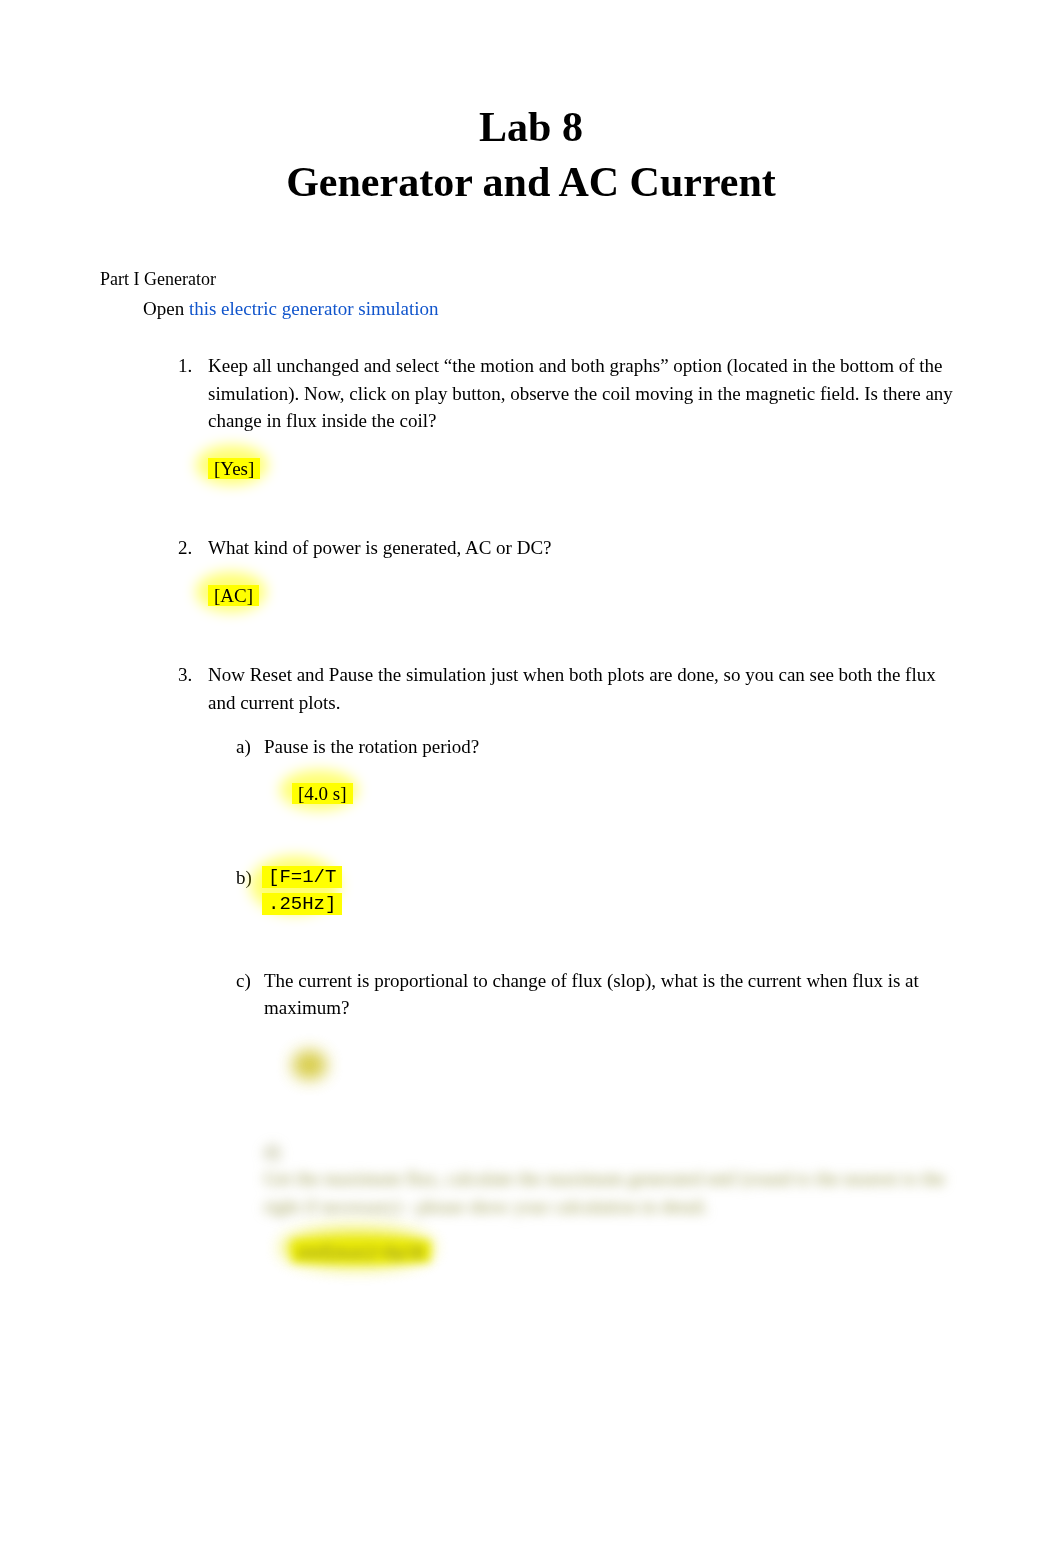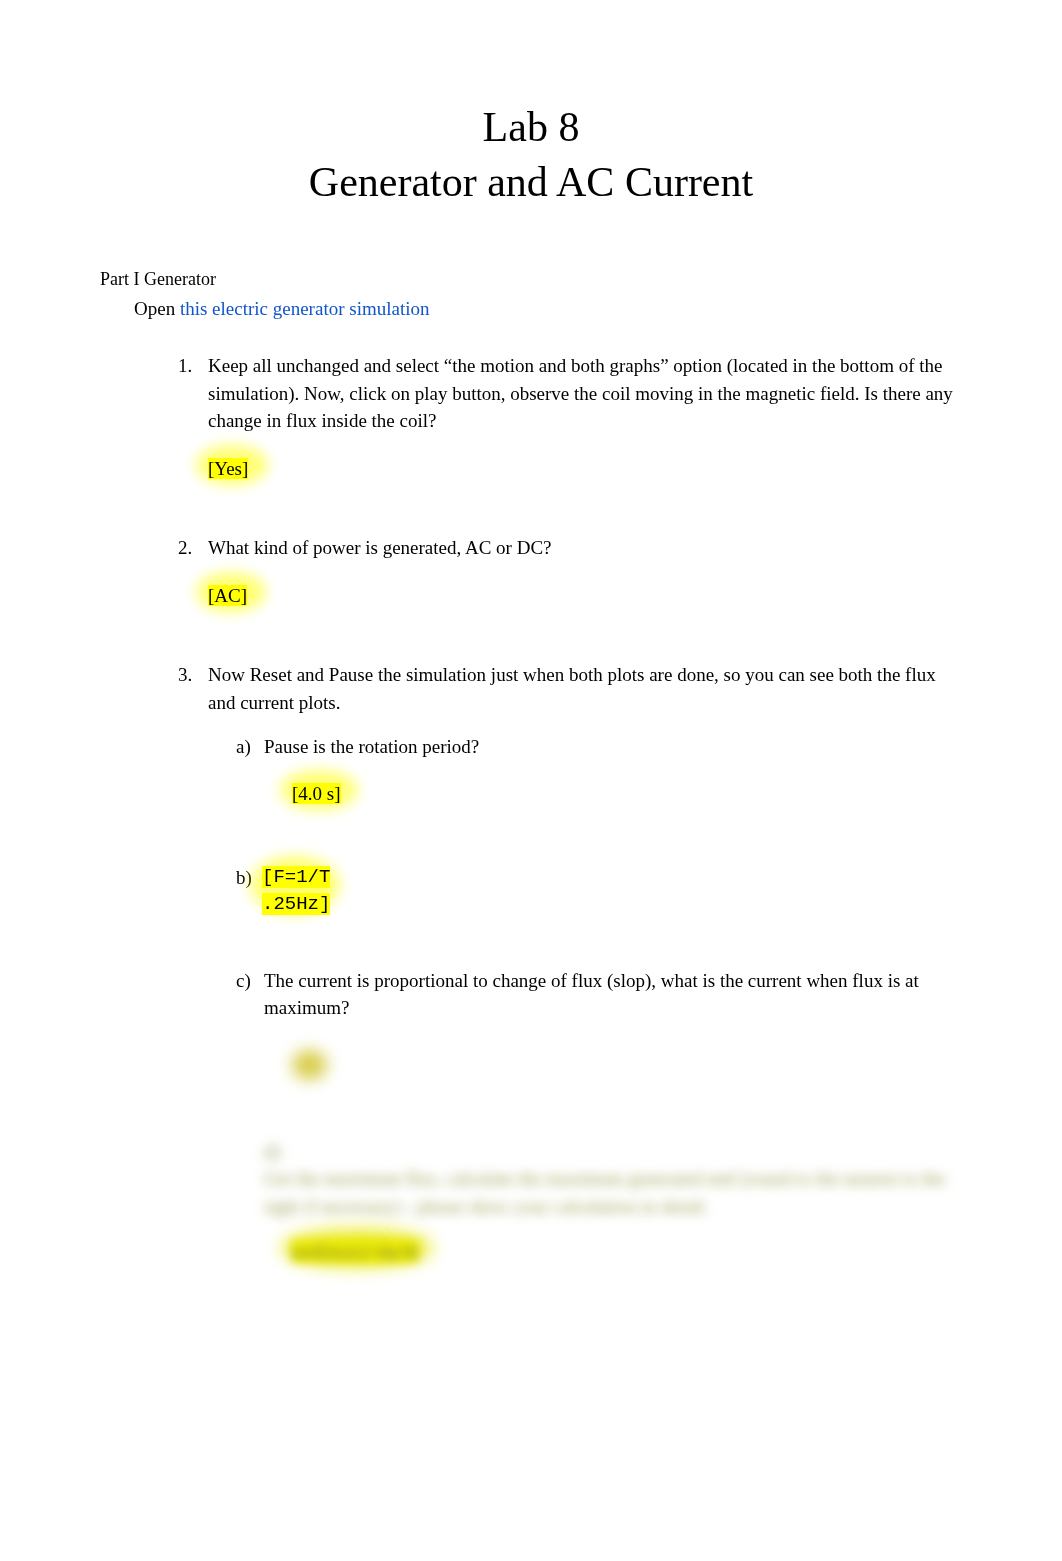--- a/index.html
+++ b/index.html
@@ -18,33 +18,33 @@
       position: relative;
     }
     
     .title-block {
       text-align: center;
       margin-bottom: 60px;
     }
     
     .title-line {
       font-size: 42px;
-      font-weight: normal;
+      font-weight: bold;
       line-height: 1.3;
     }
     
     .section-heading {
       font-size: 18px;
       font-weight: normal;
       margin-bottom: 8px;
     }
     
     .open-line {
       font-size: 19px;
-      margin-left: 34px;
+      margin-left: 43px;
       margin-bottom: 32px;
     }
     
     .link {
       color: #1155cc;
     }
     
     .ol-1 {
       margin-left: 78px;
       list-style: none;
@@ -63,21 +63,21 @@
       left: 0;
       top: 0;
     }
     
     .q-body {
       margin-bottom: 20px;
     }
     
     .highlight {
       background: #ffff00;
-      padding: 0 0;
+      padding: 0 6px;
     }
     
     .glow {
       filter: blur(7px);
       position: absolute;
       background: #ffff00;
       opacity: 0.55;
       border-radius: 50%;
       z-index: 0;
     }

